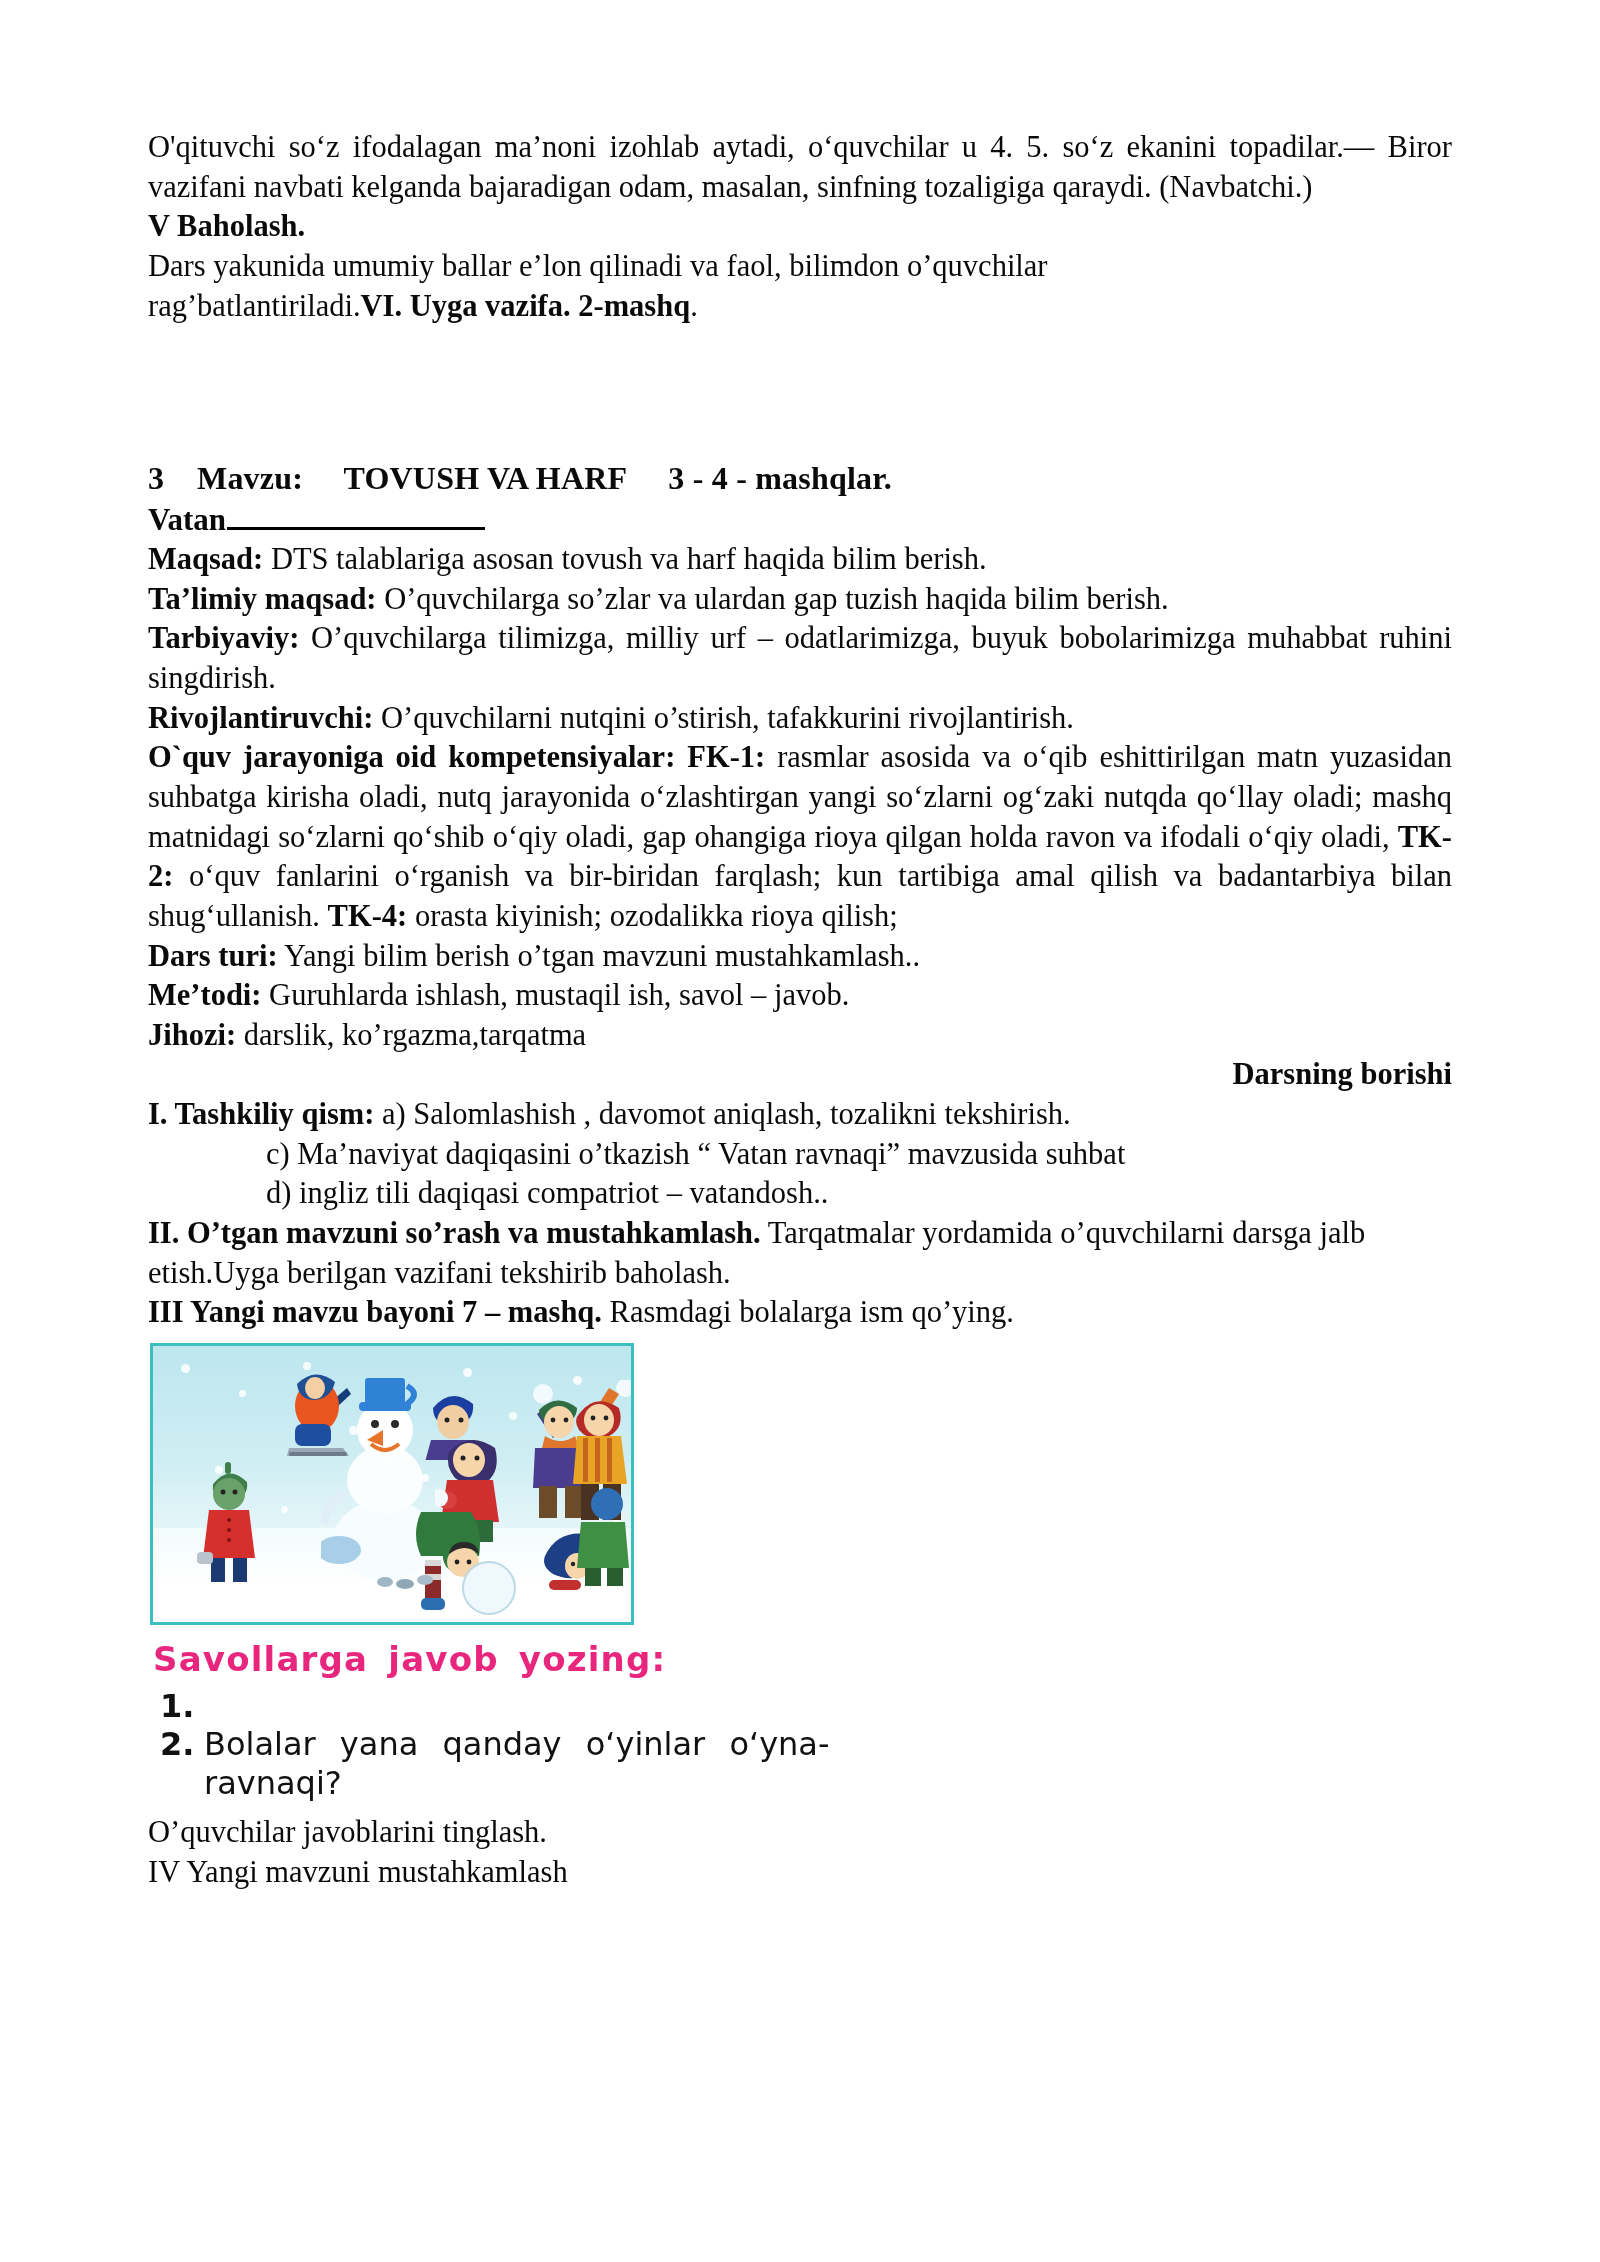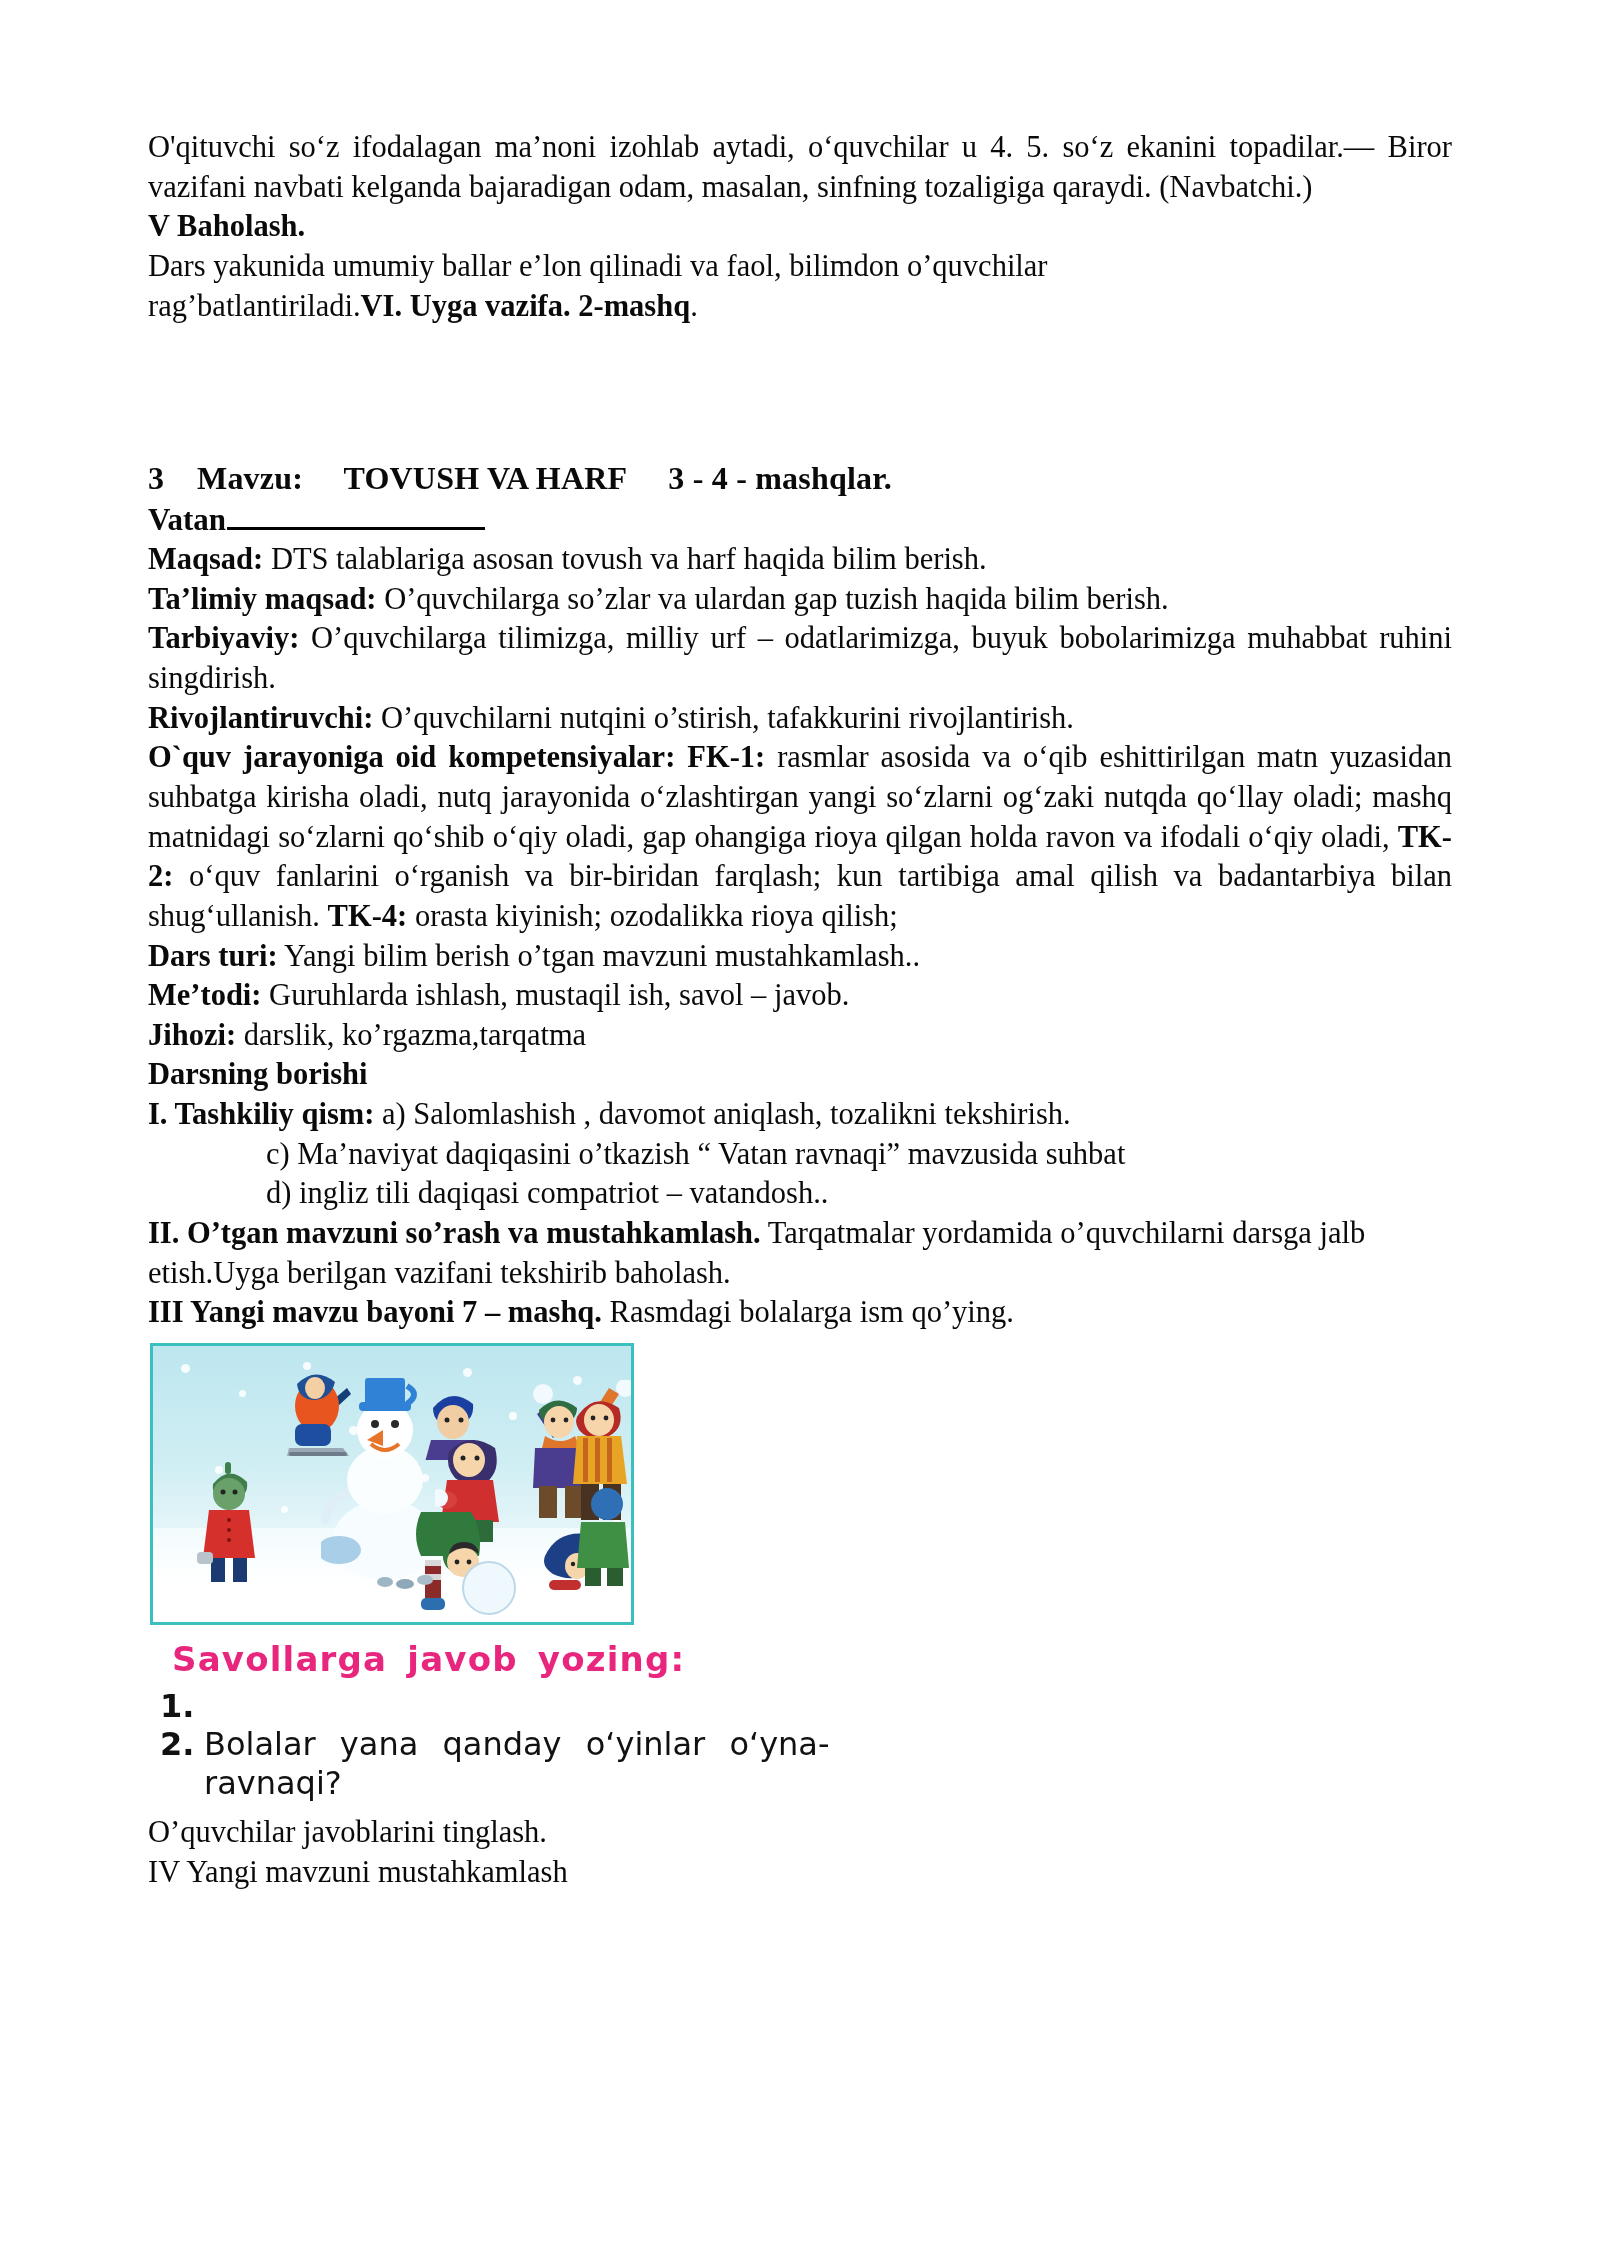--- a/index.html
+++ b/index.html
@@ -51,21 +51,21 @@
     font-size: 31px;
   }
   .rule {
     display: inline-block;
     width: 258px;
     border-bottom: 3px solid #000;
     height: 0.75em;
     vertical-align: baseline;
     margin-left: 1px;
   }
-  .center { text-align: left; }
+  .center { text-align: right; }
   .indent-c { padding-left: 118px; }
 
   
   .figure {
     margin-top: 10px;
     margin-left: 2px;
     width: 484px;
     height: 282px;
     border: 3px solid #3bbfbf;
     box-sizing: border-box;
@@ -84,21 +84,21 @@
     background: #ffffff;
     border-radius: 50%;
     opacity: .85;
   }
   .kid { position: absolute; }
   .snowman { position: absolute; }
 
   
   .pink-head {
     margin-top: 14px;
-    margin-left: 24px;
+    margin-left: 5px;
     font-family: "DejaVu Sans", "Liberation Sans", sans-serif;
     font-weight: bold;
     font-size: 34px;
     color: #e8267e;
     letter-spacing: 1.2px;
     word-spacing: 7px;
   }
   .q-list {
     margin-top: 8px;
     margin-left: 12px;

